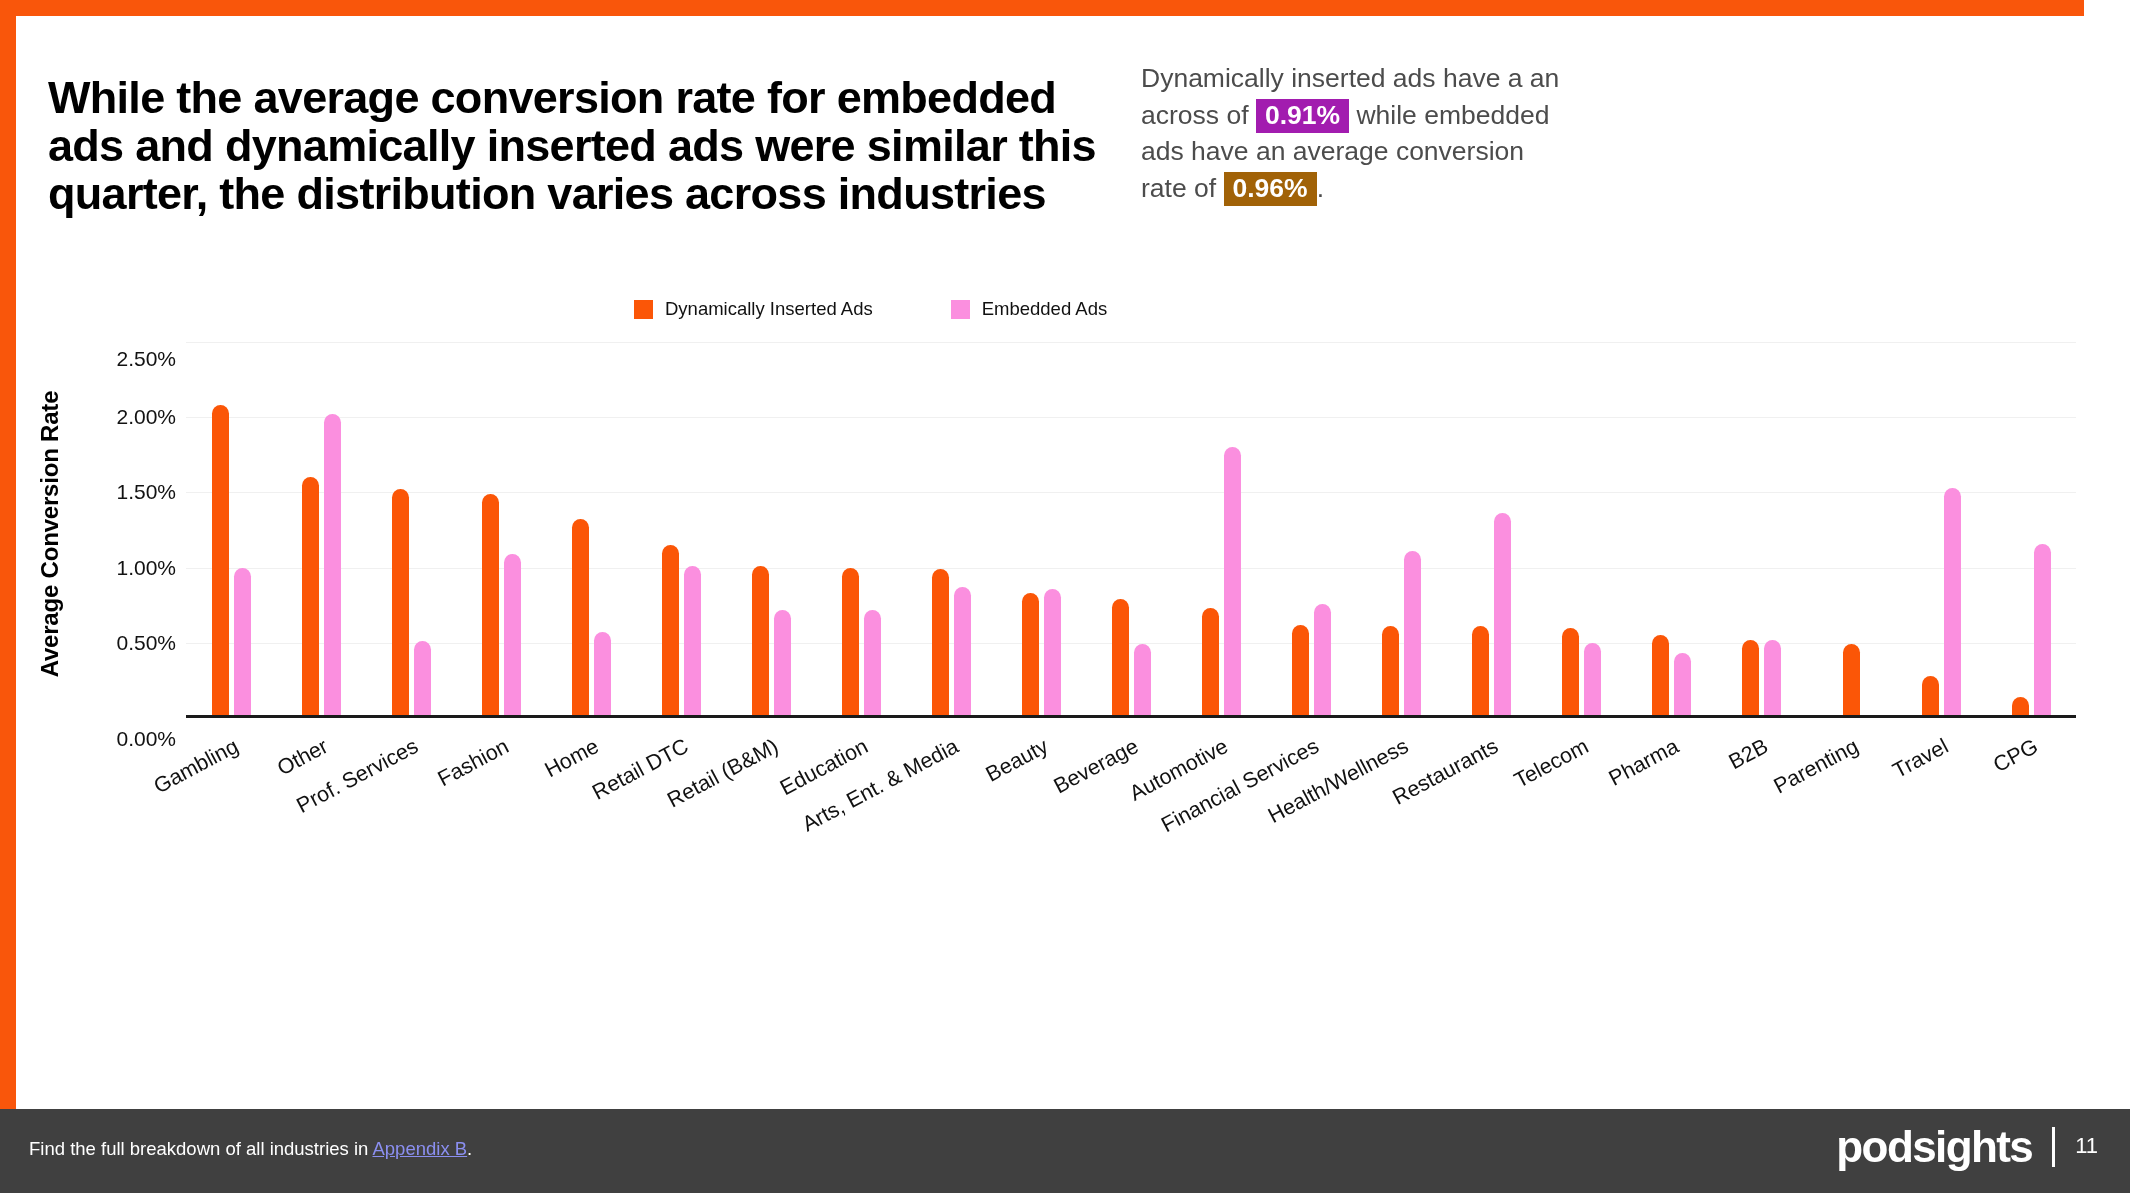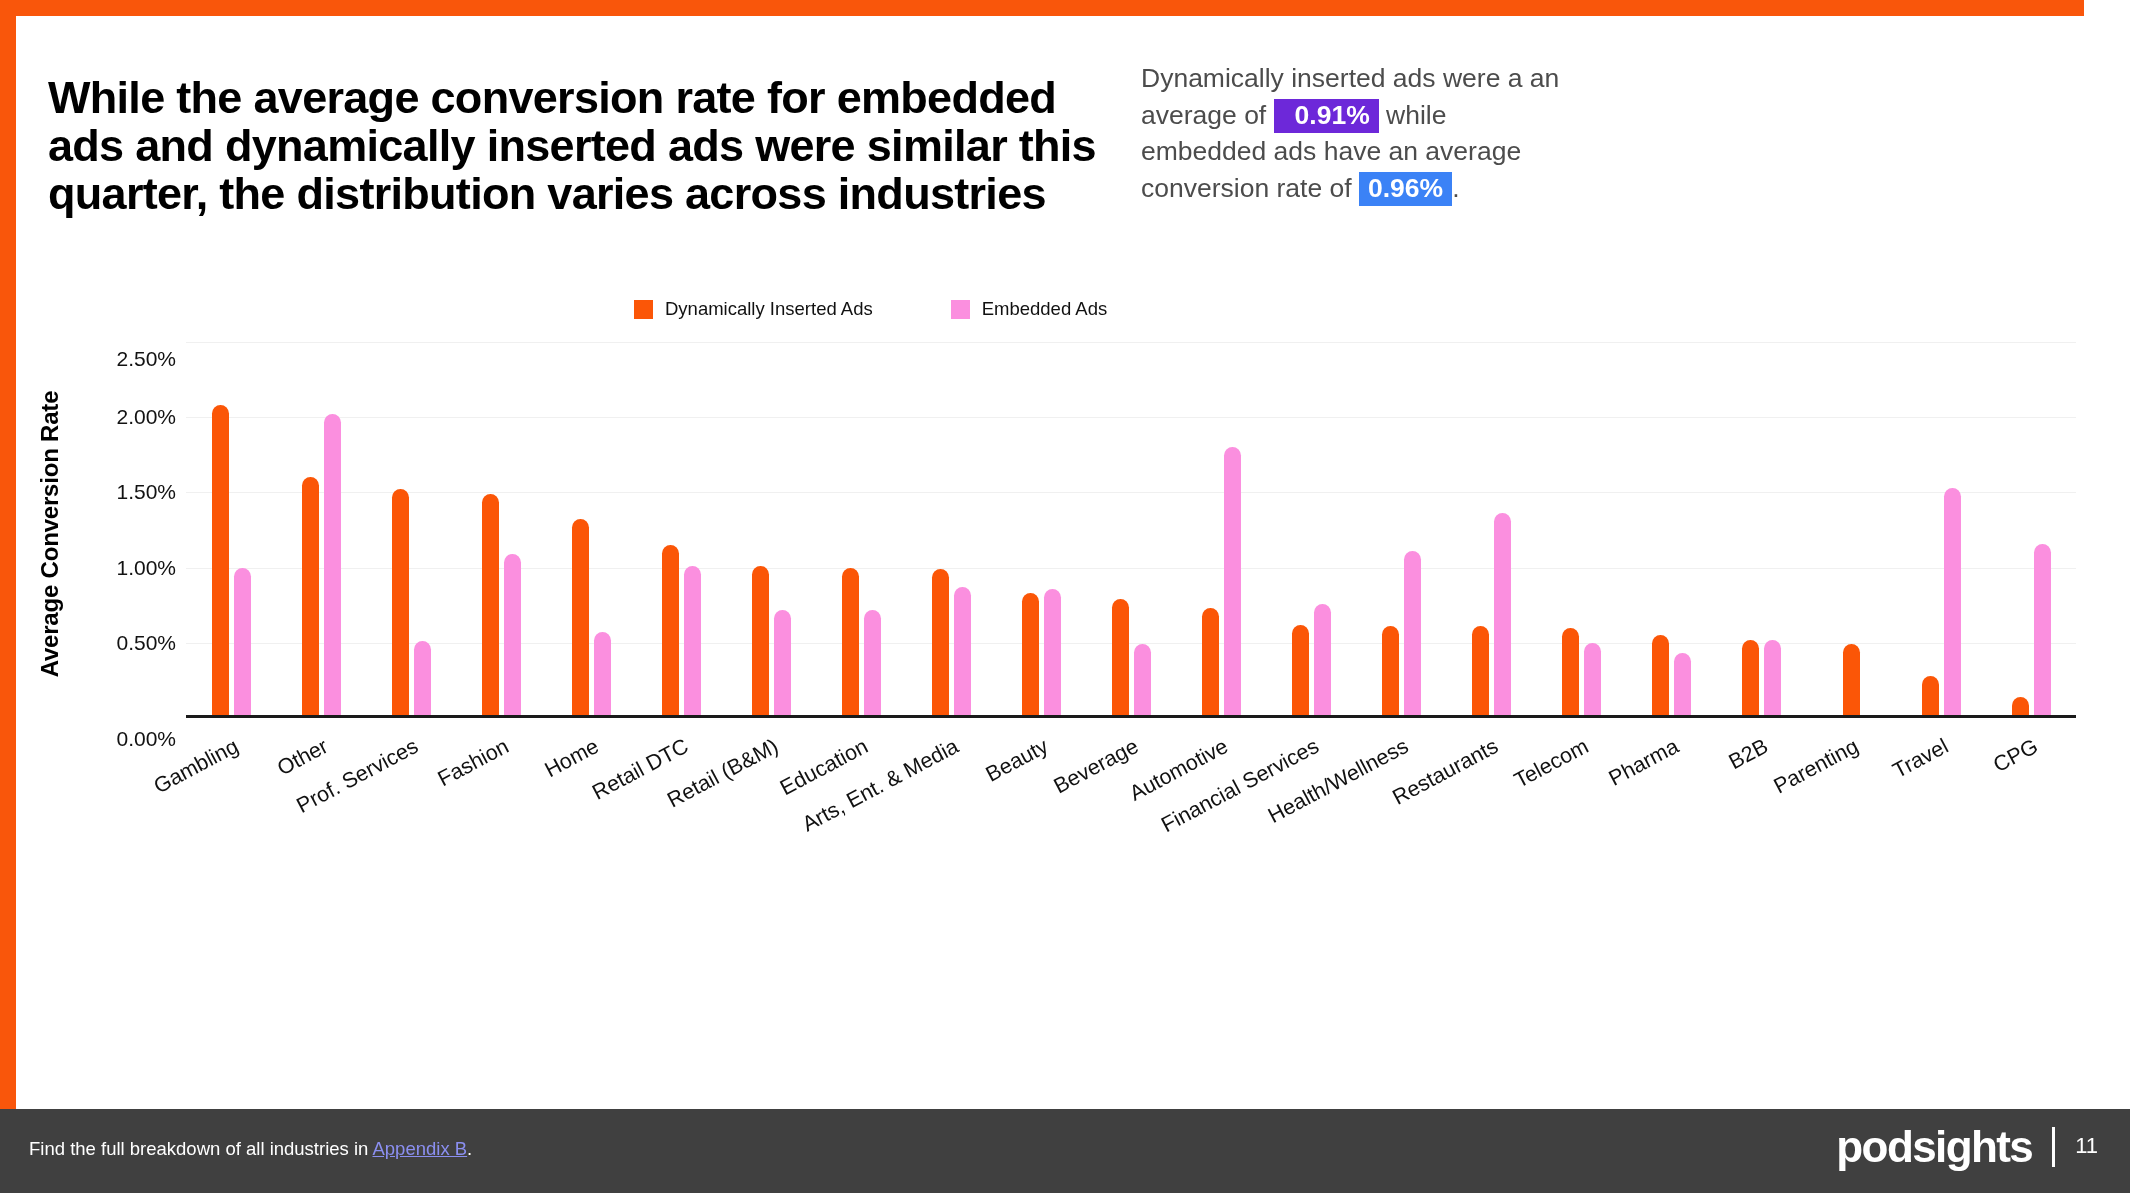--- a/index.html
+++ b/index.html
@@ -53,29 +53,29 @@
     left: 1125px;
     top: 44px;
     width: 420px;
     color: #4c4c4c;
     font-size: 26.5px;
     line-height: 1.38;
     font-family: "Liberation Sans", sans-serif;
   }
   #side-panel p { margin: 0 0 28px 0; }
   .hl-orange {
-    background: #6d28d9;
+    background: #a21caf;
     color: #ffffff;
-    padding: 1px 9px 3px 21px;
+    padding: 1px 9px 3px 9px;
     font-weight: bold;
     white-space: nowrap;
     margin-top: 36px;
   }
   .hl-pink {
-    background: #3b82f6;
+    background: #a16207;
     color: #ffffff;
     padding: 1px 9px 3px 9px;
     font-weight: bold;
     white-space: nowrap;
   }
 
   
   #legend {
     position: absolute;
     left: 618px;
@@ -255,21 +255,21 @@
 </style>
 </head>
 <body>
 
 <div id="slide">
   <div id="card">
 
     <h1 id="headline">While the average conversion rate for embedded ads and dynamically inserted ads were similar this quarter, the distribution varies across industries</h1>
 
     <div id="side-panel">
-      <p><span>Dynamically inserted ads were a an average of </span><span class="hl-orange">0.91%</span><span> while embedded ads have an average conversion rate of </span><span class="hl-pink">0.96%</span><span>.</span></p>
+      <p><span>Dynamically inserted ads have a an across of </span><span class="hl-orange">0.91%</span><span> while embedded ads have an average conversion rate of </span><span class="hl-pink">0.96%</span><span>.</span></p>
     </div>
 
     <div id="legend">
       <div class="legend-item">
         <span class="legend-swatch sw-orange"></span>
         <span>Dynamically Inserted Ads</span>
       </div>
       <div class="legend-item">
         <span class="legend-swatch sw-pink"></span>
         <span>Embedded Ads</span>

